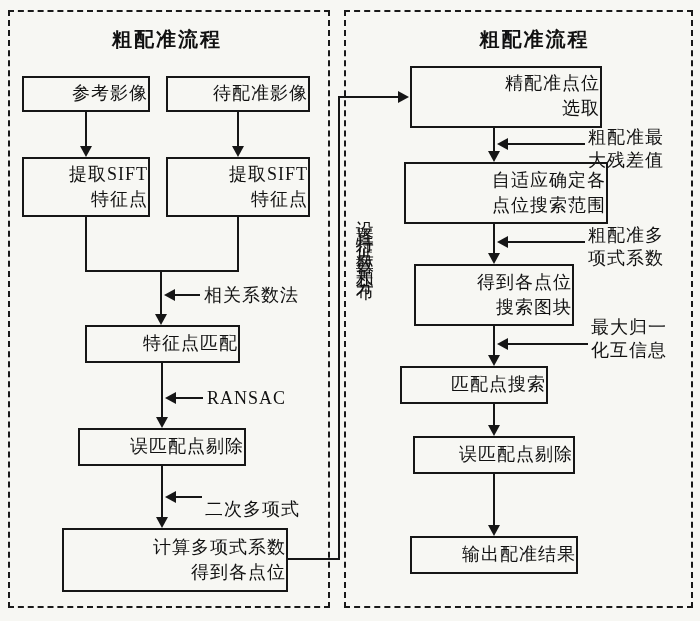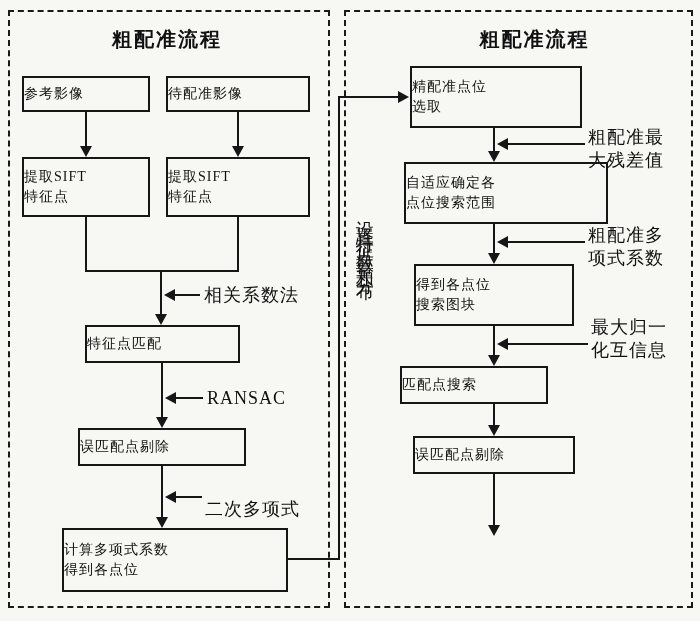--- a/index.html
+++ b/index.html
@@ -26,24 +26,24 @@
     font-weight:600;
     text-align:center;
     letter-spacing:2px;
     white-space:nowrap;
   }
   .fbox{
     position:absolute;
     border:2px solid #161616;
     display:flex;
     flex-direction:column;
-    align-items:flex-start;
+    align-items:flex-end;
     justify-content:center;
     text-align:center;
-    font-size:14px;
+    font-size:18px;
     line-height:1.4;
     letter-spacing:1px;
     background:transparent;
     box-sizing:border-box;
   }
   .fbox span{display:block;white-space:nowrap;}
   .vline{position:absolute;width:2px;background:#161616;}
   .hline{position:absolute;height:2px;background:#161616;}
   .ah-down{position:absolute;width:0;height:0;
     border-left:6px solid transparent;border-right:6px solid transparent;
@@ -150,21 +150,21 @@
   <div class="vline" style="left:338px;top:96px;height:464px;"></div>
   <div class="hline" style="left:338px;top:96px;width:60px;"></div>
   <div class="ah-right" style="left:398px;top:91px;"></div>
 
   <div class="vtext" style="left:354px;top:206px;">设置特征点数量和分布</div>
 
   <div class="panel" style="left:344px;top:10px;width:345px;height:594px;"></div>
 
   <div class="ptitle" style="left:380px;top:26px;width:309px;">粗配准流程</div>
 
-  <div class="fbox" style="left:410px;top:66px;width:172px;height:62px;">
+  <div class="fbox" style="left:410px;top:66px;width:192px;height:62px;font-family:Liberation Mono, monospace;">
     <span>精配准点位</span>
     <span>选取</span>
   </div>
 
   <div class="vline" style="left:493px;top:128px;height:23px;"></div>
   <div class="ah-down" style="left:488px;top:151px;"></div>
 
   <div class="ah-left" style="left:497px;top:138px;"></div>
   <div class="hline" style="left:508px;top:143px;width:77px;"></div>
   <div class="annot" style="left:588px;top:126px;">
@@ -209,14 +209,17 @@
   <div class="vline" style="left:493px;top:404px;height:21px;"></div>
   <div class="ah-down" style="left:488px;top:425px;"></div>
 
   <div class="fbox" style="left:413px;top:436px;width:162px;height:38px;">
     <span>误匹配点剔除</span>
   </div>
 
   <div class="vline" style="left:493px;top:474px;height:51px;"></div>
   <div class="ah-down" style="left:488px;top:525px;"></div>
 
+  <div class="fbox" style="left:410px;top:536px;width:168px;height:38px;">
+    <span>输出配准结果</span>
+  </div>
 
 </div>
 
 </body></html>

